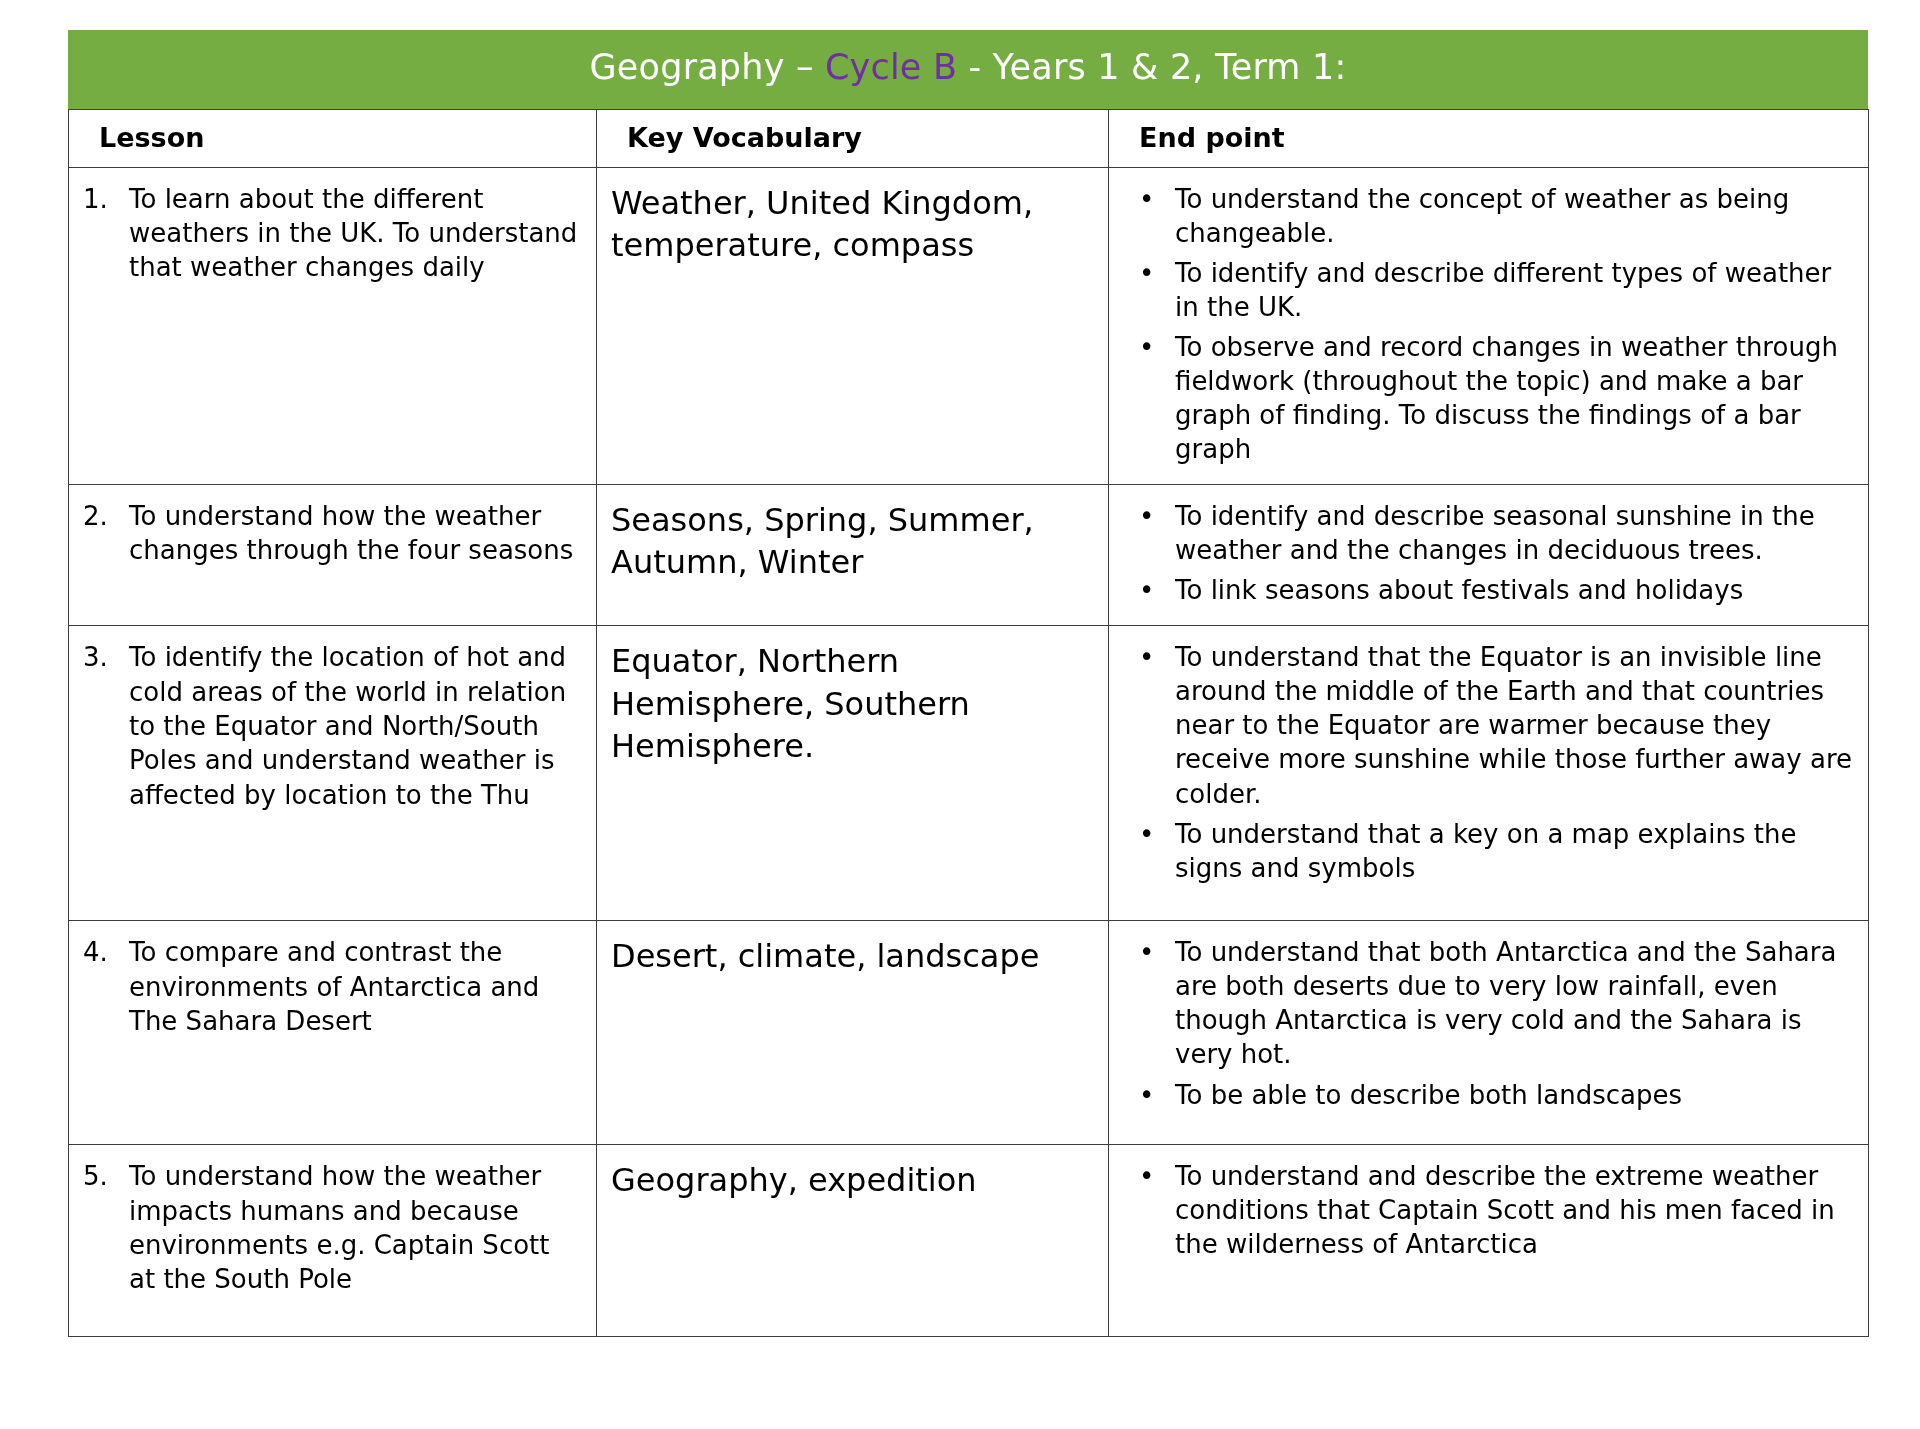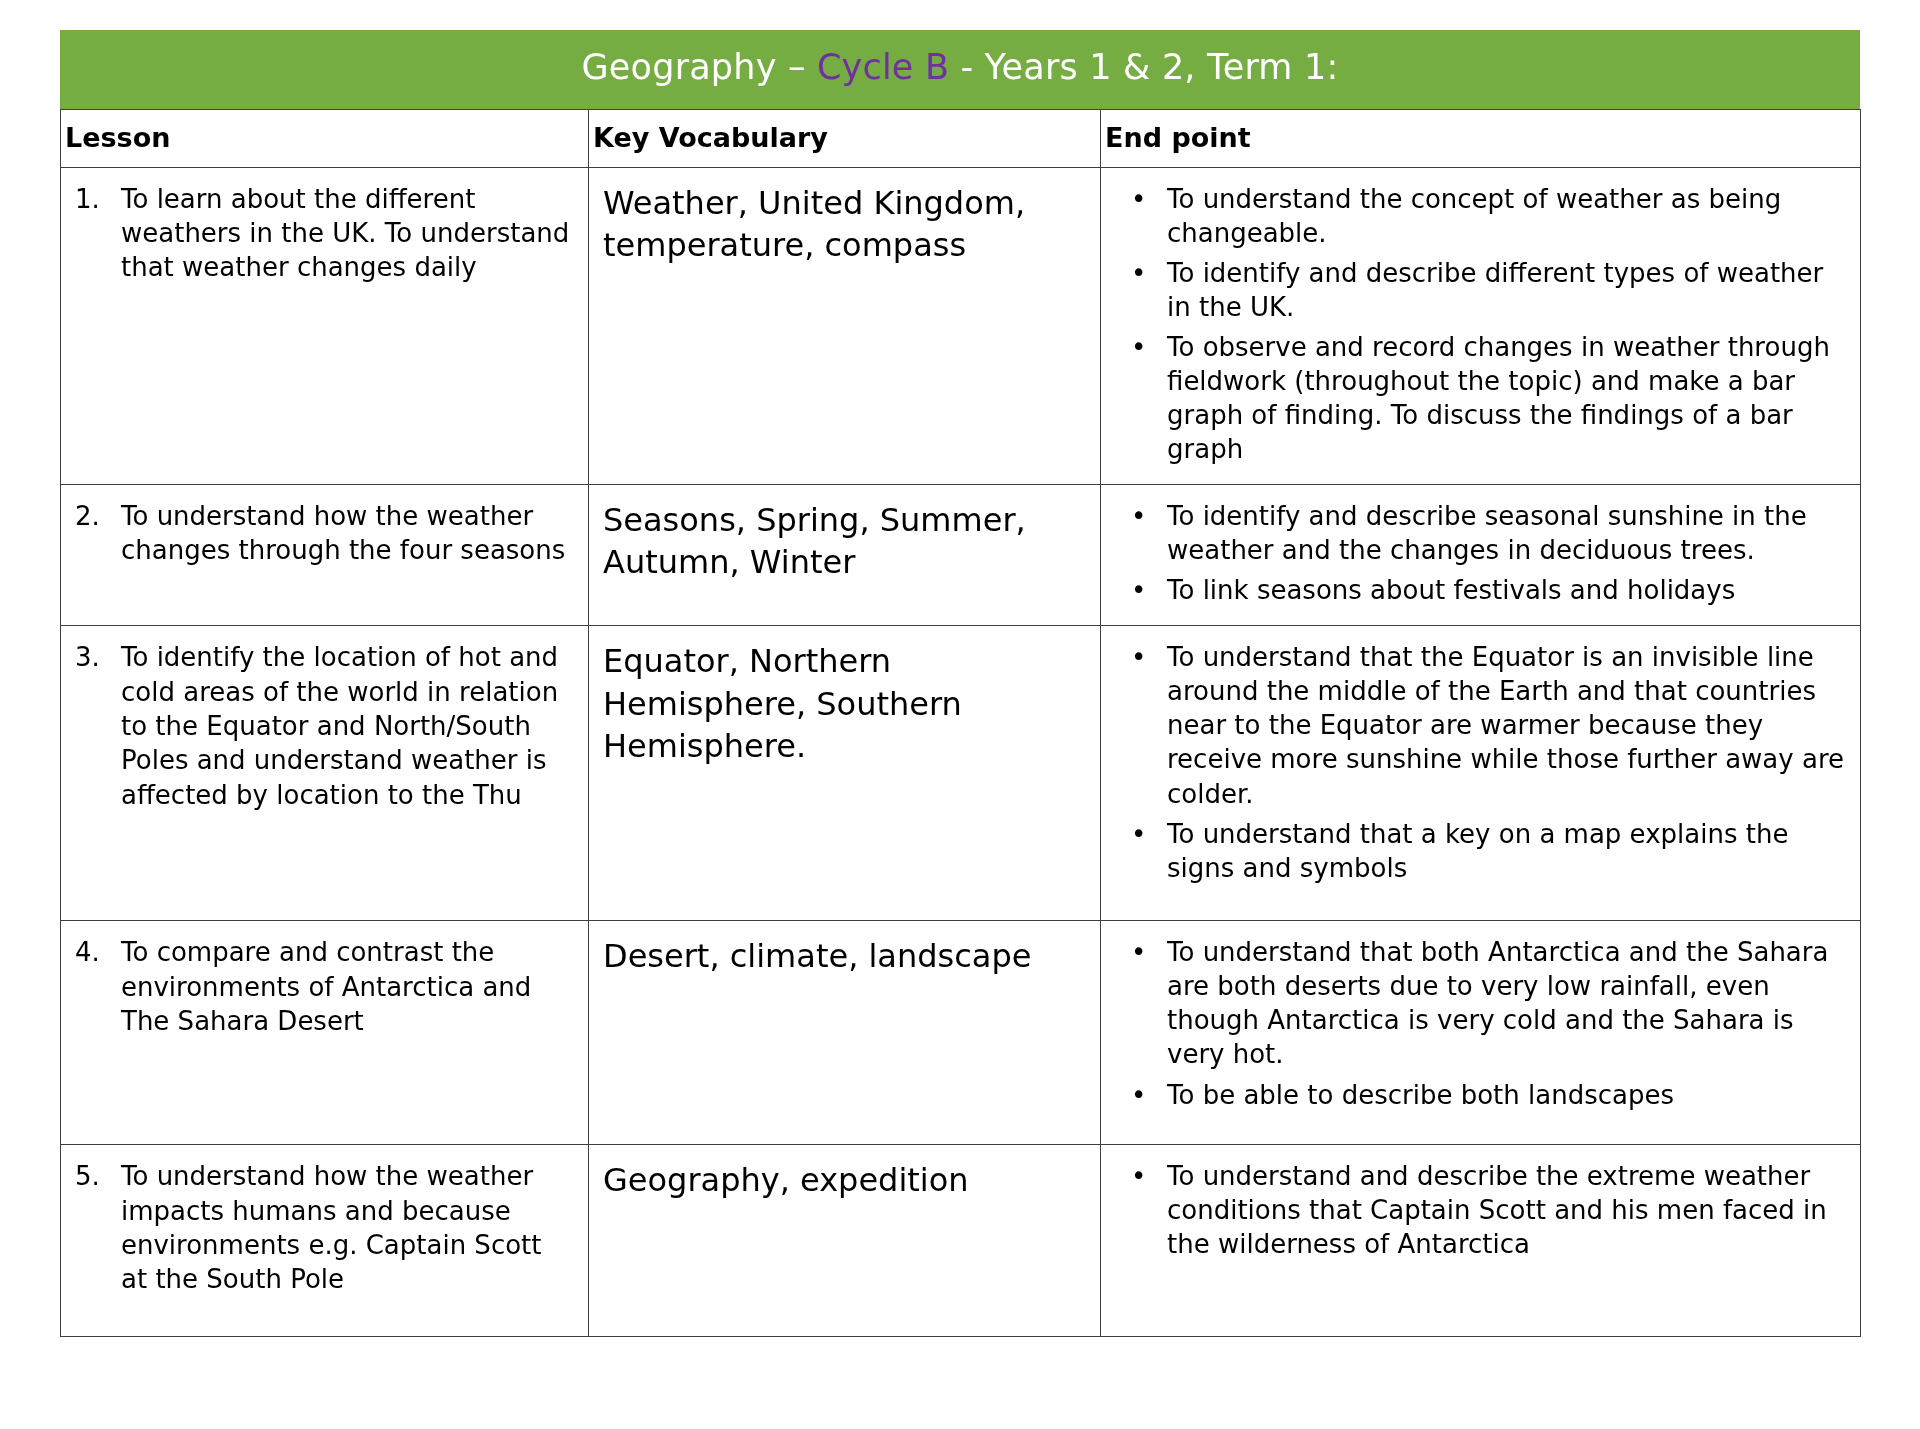--- a/index.html
+++ b/index.html
@@ -17,21 +17,21 @@
   .page {
     position: relative;
     width: 1920px;
     height: 1429px;
     background: #ffffff;
     box-sizing: border-box;
   }
 
   .sheet {
     position: absolute;
-    left: 60px;
+    left: 68px;
     top: 30px;
     width: 1800px;
   }
 
   
   .title-banner {
     background: #76ad43;
     color: #ffffff;
     text-align: center;
     padding: 14px 20px 18px 20px;
@@ -64,21 +64,21 @@
   }
 
   col.c-lesson { width: 528px; }
   col.c-vocab  { width: 512px; }
   col.c-end    { width: 760px; }
 
   thead th {
     text-align: left;
     font-size: 27px;
     font-weight: 700;
-    padding: 12px 14px 14px 4px;
+    padding: 12px 14px 14px 30px;
     height: 52px;
     color: #000000;
     margin-top: 42px;
   }
 
   td.cell {
     padding: 14px 16px 18px 14px;
     font-size: 26px;
     color: #000000;
     line-height: 1.32;

